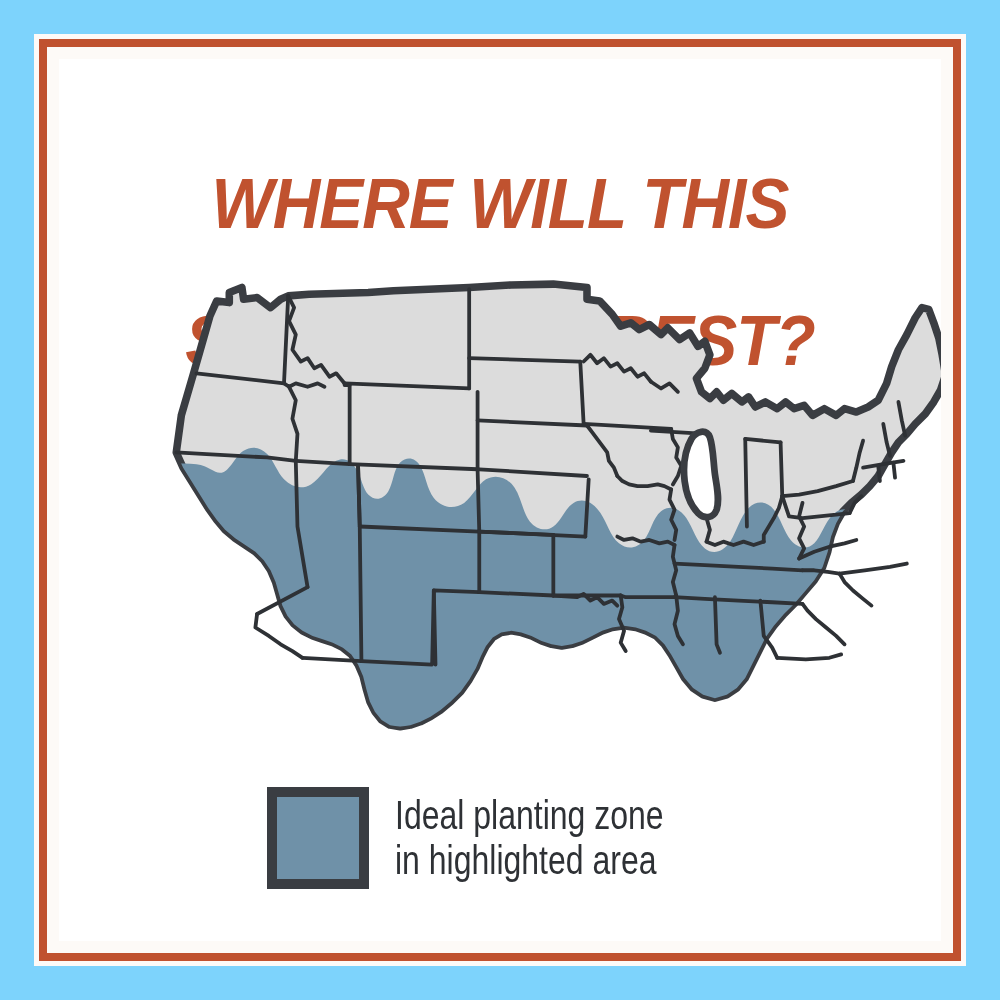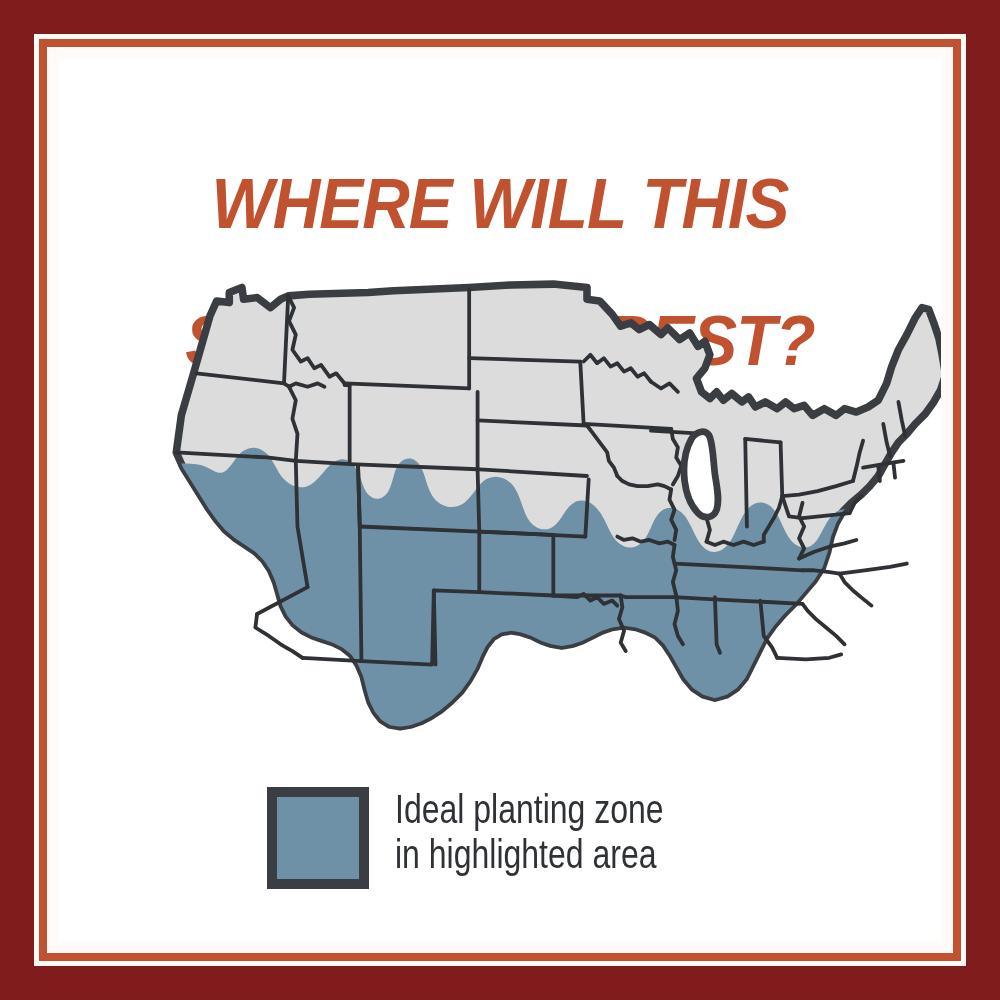--- a/index.html
+++ b/index.html
@@ -5,21 +5,21 @@
   html,body{margin:0;padding:0;}
   body{
     width:1000px;height:1000px;
     background:#c0522f;
     font-family:"Liberation Sans", sans-serif;
     overflow:hidden;
   }
   
   #poster{
     position:absolute;inset:0;
-    background:#7f1d1d;
+    background:#7dd3fc;
     box-sizing:border-box;
   }
   #frame-outer{
     position:absolute;
     left:34px;top:34px;right:34px;bottom:34px;
     background:#fdfaf7;
     box-sizing:border-box;
   }
   #frame-mid{
     position:absolute;
@@ -64,21 +64,21 @@
     position:absolute;
     left:45px;top:215px;
     width:865px;height:505px;
   }
   #us-map{display:block;width:100%;height:100%;}
 
   
   #legend{
     position:absolute;
     left:208px;bottom:52px;
-    display:flex;gap:26px;margin-top:40px;
+    display:flex;align-items:center;gap:26px;margin-top:40px;
   }
   #legend-swatch{
     width:102px;height:102px;
     background:#6f91a8;
     border:10px solid #3a3d42;
     box-sizing:border-box;
     flex:0 0 auto;
   }
   #legend-text{
     color:#2e3135;

